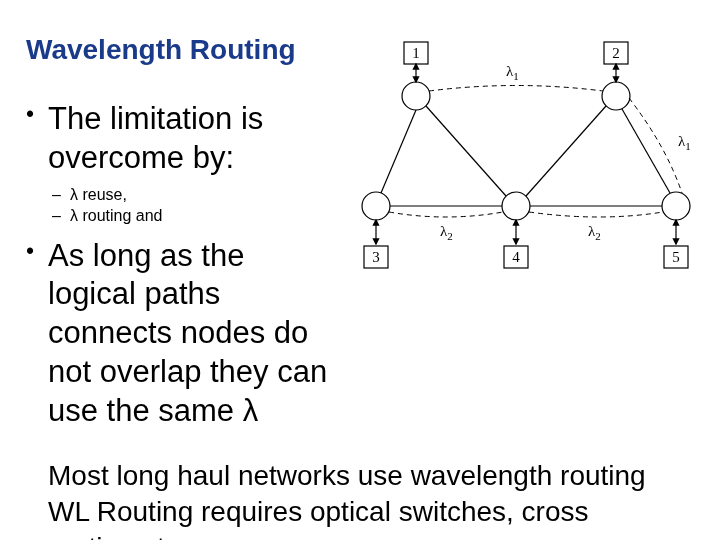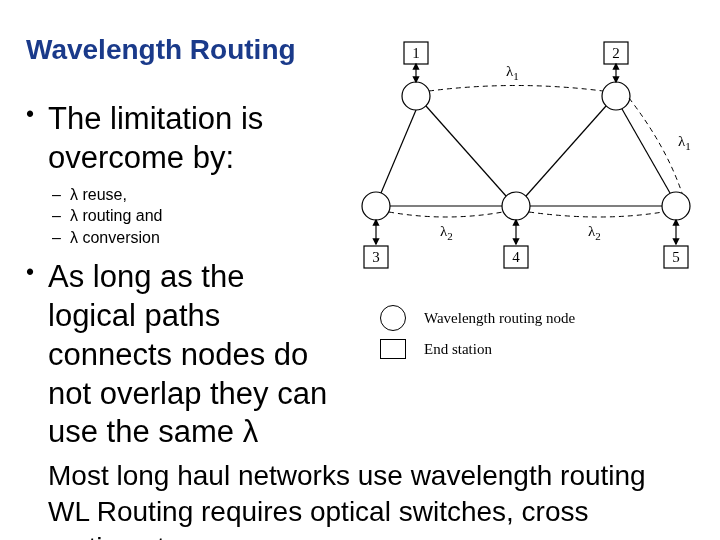--- a/index.html
+++ b/index.html
@@ -119,21 +119,20 @@
 
 <div class="slide">
 
   <div class="title">Wavelength Routing</div>
 
   <div class="content">
     <div class="bullet-l1">The limitation is overcome by:</div>
     <div class="sub-group">
       <div class="bullet-l2">λ reuse,</div>
       <div class="bullet-l2">λ routing and</div>
-      <div class="bullet-l2">λ conversion</div>
     </div>
     <div class="bullet-l1">As long as the logical paths connects nodes do not overlap they can use the same λ</div>
   </div>
 
   <div class="footnote">
     <div>Most long haul networks use wavelength routing</div>
     <div>WL Routing requires optical switches, cross routing etc.</div>
   </div>
 
   <svg class="diagram" viewBox="0 0 350 260">
@@ -188,24 +187,14 @@
     <rect x="308" y="210" width="24" height="22" fill="#fff" stroke="#000" stroke-width="1.2"></rect>
     <text class="boxnum" x="320" y="226" text-anchor="middle">5</text>
     <line x1="320" y1="184" x2="320" y2="208" stroke="#000" stroke-width="1.2" marker-end="url(#arr)" marker-start="url(#arr)"></line>
 
     <text class="lambda" x="150" y="40"><tspan>λ</tspan><tspan class="sub" dy="4">1</tspan></text>
     <text class="lambda" x="322" y="110"><tspan>λ</tspan><tspan class="sub" dy="4">1</tspan></text>
     <text class="lambda" x="84" y="200"><tspan>λ</tspan><tspan class="sub" dy="4">2</tspan></text>
     <text class="lambda" x="232" y="200"><tspan>λ</tspan><tspan class="sub" dy="4">2</tspan></text>
   </svg>
 
-  <div class="legend">
-    <div class="legend-row">
-      <div class="legend-circle"></div>
-      <span>Wavelength routing node</span>
-    </div>
-    <div class="legend-row">
-      <div class="legend-square"></div>
-      <span>End station</span>
-    </div>
-  </div>
 
 </div>
 
 </body></html>

